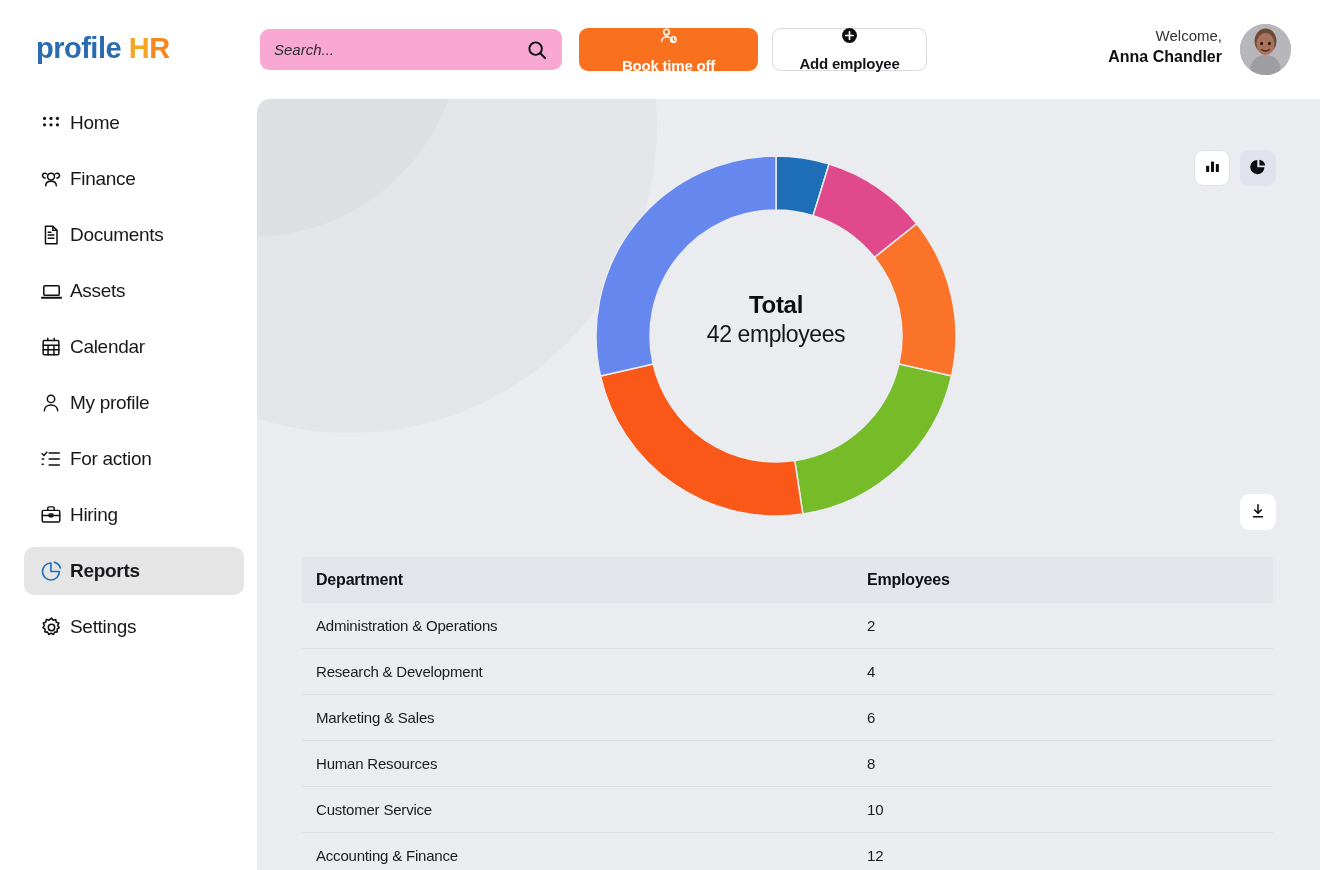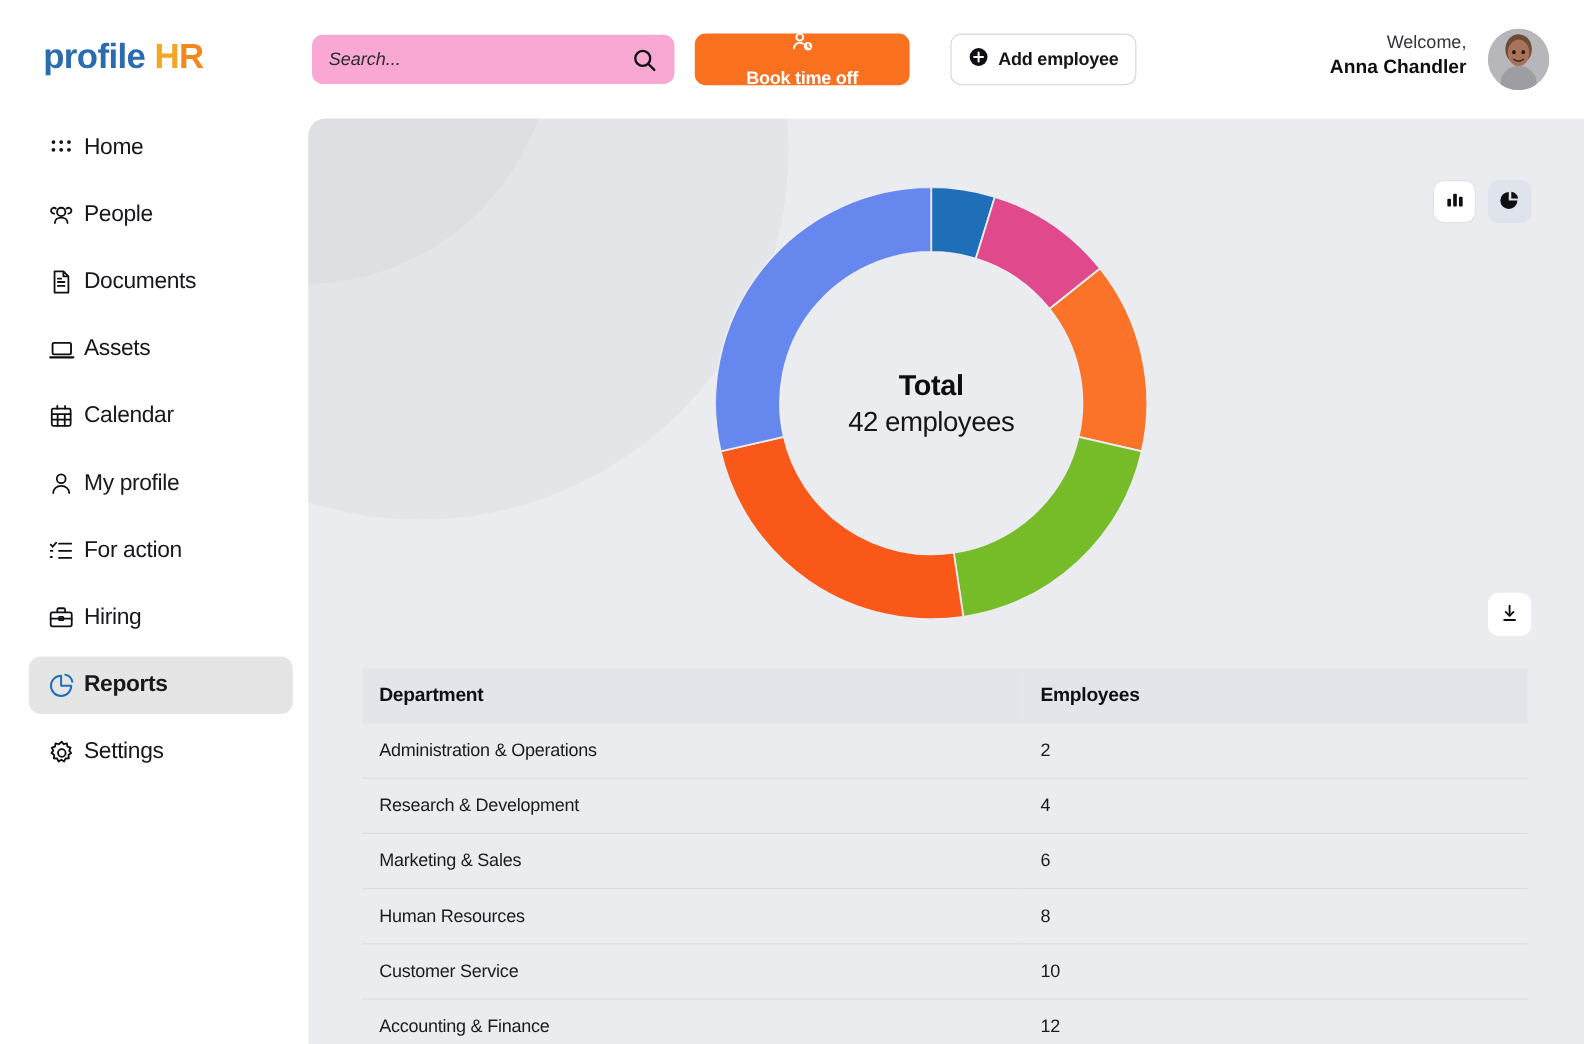--- a/index.html
+++ b/index.html
@@ -44,27 +44,27 @@
   .btn-primary {
     position: absolute; left: 579px; top: 28px;
     width: 179px; height: 43px;
     background: #f9701e; border: none; border-radius: 9px;
     color: #ffffff; font-size: 15px; font-weight: 700;
     font-family: "Liberation Sans", sans-serif;
     display: flex; align-items: center; justify-content: center; gap: 8px;
     cursor: pointer; letter-spacing: -0.2px; flex-direction: column;
   }
   .btn-secondary {
-    position: absolute; left: 792px; top: 28px;
+    position: absolute; left: 772px; top: 28px;
     width: 155px; height: 43px;
     background: #ffffff; border: 1px solid #d9d9de; border-radius: 9px;
     color: #15151a; font-size: 15px; font-weight: 700;
     font-family: "Liberation Sans", sans-serif;
     display: flex; align-items: center; justify-content: center; gap: 8px;
-    cursor: pointer; letter-spacing: -0.2px;
+    cursor: pointer; letter-spacing: -0.2px; flex-direction: column;
   }
 
   .welcome {
     position: absolute; right: 98px; top: 26px;
     text-align: right; line-height: 1.35;
   }
   .welcome-line1 { font-size: 15px; color: #33333a; }
   .welcome-line2 { font-size: 16px; font-weight: 700; color: #0e0e13; }
 
   .avatar {
@@ -112,21 +112,21 @@
     width: 418px; height: 418px; border-radius: 50%;
     background: #dedfe3;
   }
 
   .chart-area {
     position: absolute; left: 0; top: 0; width: 1063px; height: 440px;
   }
   .donut { position: absolute; left: 339px; top: 57px; }
 
   .donut-center {
-    position: absolute; left: 339px; top: 57px;
+    position: absolute; left: 339px; top: 40px;
     width: 360px; height: 360px;
     display: flex; flex-direction: column;
     align-items: center; justify-content: center;
     pointer-events: none;
   }
   .donut-total-label { font-size: 24px; font-weight: 700; color: #0d0d12; letter-spacing: -0.3px; }
   .donut-total-value { font-size: 23px; color: #15151a; letter-spacing: -0.4px; margin-top: 2px; }
 
   .toggle-group {
     position: absolute; right: 44px; top: 51px;
@@ -248,21 +248,21 @@
 
     <div class="nav-item">
       <span class="nav-icon">
         <svg viewBox="0 0 26 26" width="25" height="25" fill="none" stroke="#0e0e13" stroke-width="1.6" stroke-linecap="round">
           <circle cx="12.5" cy="10" r="3.6"></circle>
           <path d="M7 19.5c0-3 2.5-4.6 5.5-4.6s5.5 1.6 5.5 4.6"></path>
           <path d="M6.4 11.4a2.5 2.5 0 1 1 1.4-4.4"></path>
           <path d="M18.6 11.4a2.5 2.5 0 1 0-1.4-4.4"></path>
         </svg>
       </span>
-      <span class="nav-label">People</span>
+      <span class="nav-label">Finance</span>
     </div>
 
     <div class="nav-item">
       <span class="nav-icon">
         <svg viewBox="0 0 26 26" width="24" height="24" fill="none" stroke="#0e0e13" stroke-width="1.6" stroke-linejoin="round">
           <path d="M7 3.5h8l4.5 4.5v14.5H7z"></path>
           <path d="M15 3.5V8h4.5"></path>
           <path d="M10 13h6M10 16.5h6M10 10h3" stroke-linecap="round"></path>
         </svg>
       </span>

